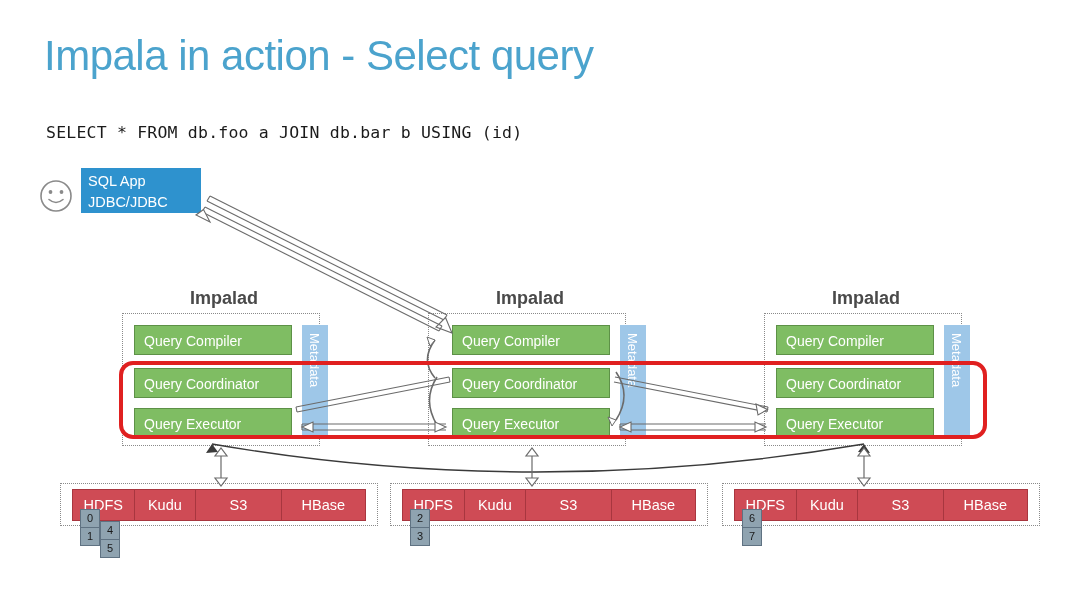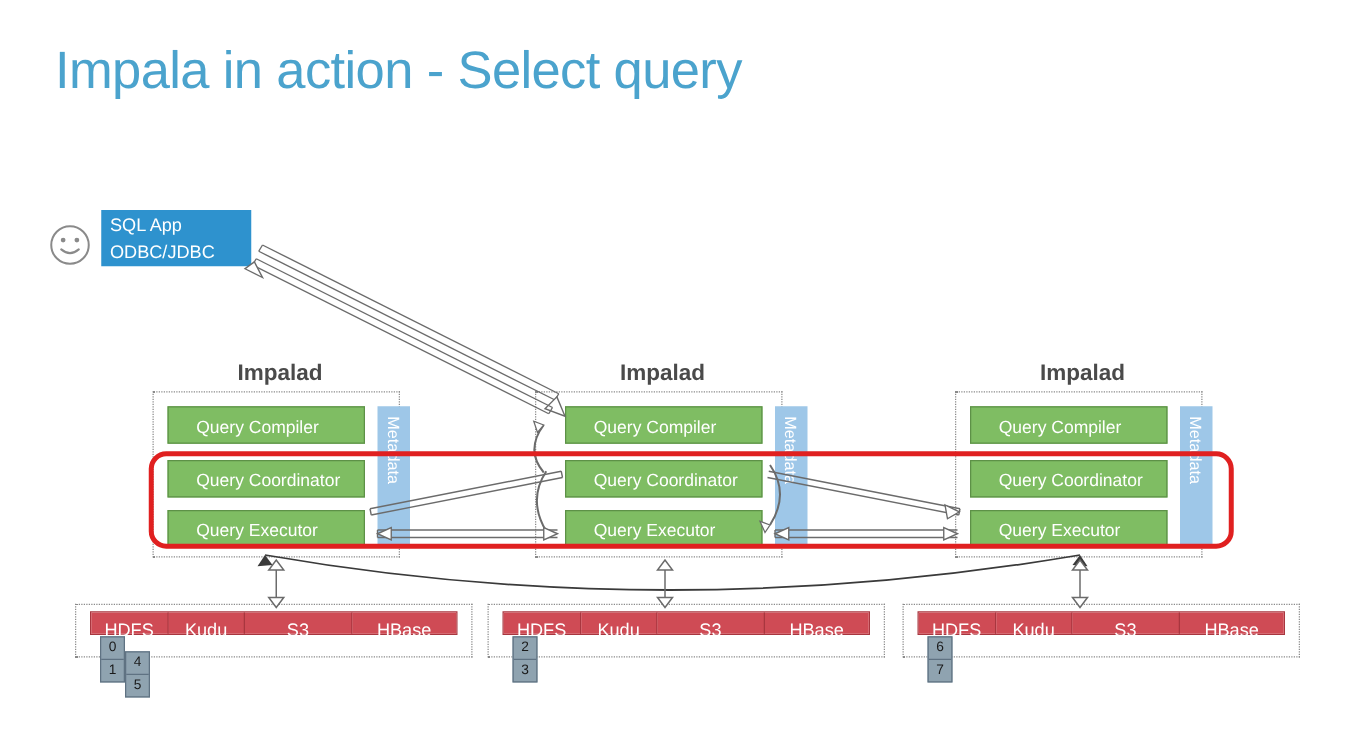--- a/index.html
+++ b/index.html
@@ -62,21 +62,21 @@
     background:transparent;
     box-sizing:border-box;
   }
   .proc{
     position:absolute;
     background:#7fbd63;
     border:1px solid #5d9147;
     color:#ffffff;
     font-size:14px;
     line-height:30px;
-    padding-left:22px;
+    padding-left:9px;
     box-sizing:border-box;
     height:30px;
     white-space:nowrap;
   }
   .metadata{
     position:absolute;
     background:#9ec7e8;
     color:#ffffff;
     font-size:13px;
     width:26px;
@@ -92,21 +92,21 @@
   }
 
   
   .store-box{
     position:absolute;
     border:1.5px dotted #8a8a8a;
     box-sizing:border-box;
   }
   .store-strip{
     position:absolute;
-    height:19px;
+    height:32px;
     display:flex;
     box-sizing:border-box;
     border:1px solid #a8363f;
   }
   .store-cell{
     background:#cf4b55;
     color:#ffffff;
     font-size:14.5px;
     line-height:30px;
     text-align:center;
@@ -141,33 +141,34 @@
 
   svg.overlay{position:absolute;left:0;top:0;width:1080px;height:595px;pointer-events:none;}
 </style>
 </head>
 <body>
 
 <div id="slide">
 
   <div class="title">Impala in action - Select query</div>
 
+  <div class="sql-line">SELECT * FROM db.foo a JOIN db.bar b USING (id)</div>
 
   <div class="smiley">
     <svg width="40" height="40" viewBox="0 0 40 40">
       <circle cx="20" cy="20" r="15" fill="none" stroke="#8a8a8a" stroke-width="1.6"></circle>
       <circle cx="14.5" cy="16" r="1.9" fill="#8a8a8a"></circle>
       <circle cx="25.5" cy="16" r="1.9" fill="#8a8a8a"></circle>
       <path d="M13 23.5 Q20 29.5 27 23.5" fill="none" stroke="#8a8a8a" stroke-width="1.6" stroke-linecap="round"></path>
     </svg>
   </div>
 
   <div class="sqlapp">
     <div>SQL App</div>
-    <div>ODBC/JDBC</div>
+    <div>JDBC/JDBC</div>
   </div>
 
   <div class="impalad-label" style="left:108px;top:288px;">Impalad</div>
   <div class="node-box" style="left:106px;top:313px;width:198px;height:133px;"></div>
   <div class="proc" style="left:118px;top:325px;width:158px;">Query Compiler</div>
   <div class="proc" style="left:118px;top:368px;width:158px;">Query Coordinator</div>
   <div class="proc" style="left:118px;top:408px;width:158px;">Query Executor</div>
   <div class="metadata" style="left:286px;top:325px;height:113px;">
     <span>Metadata</span>
   </div>

